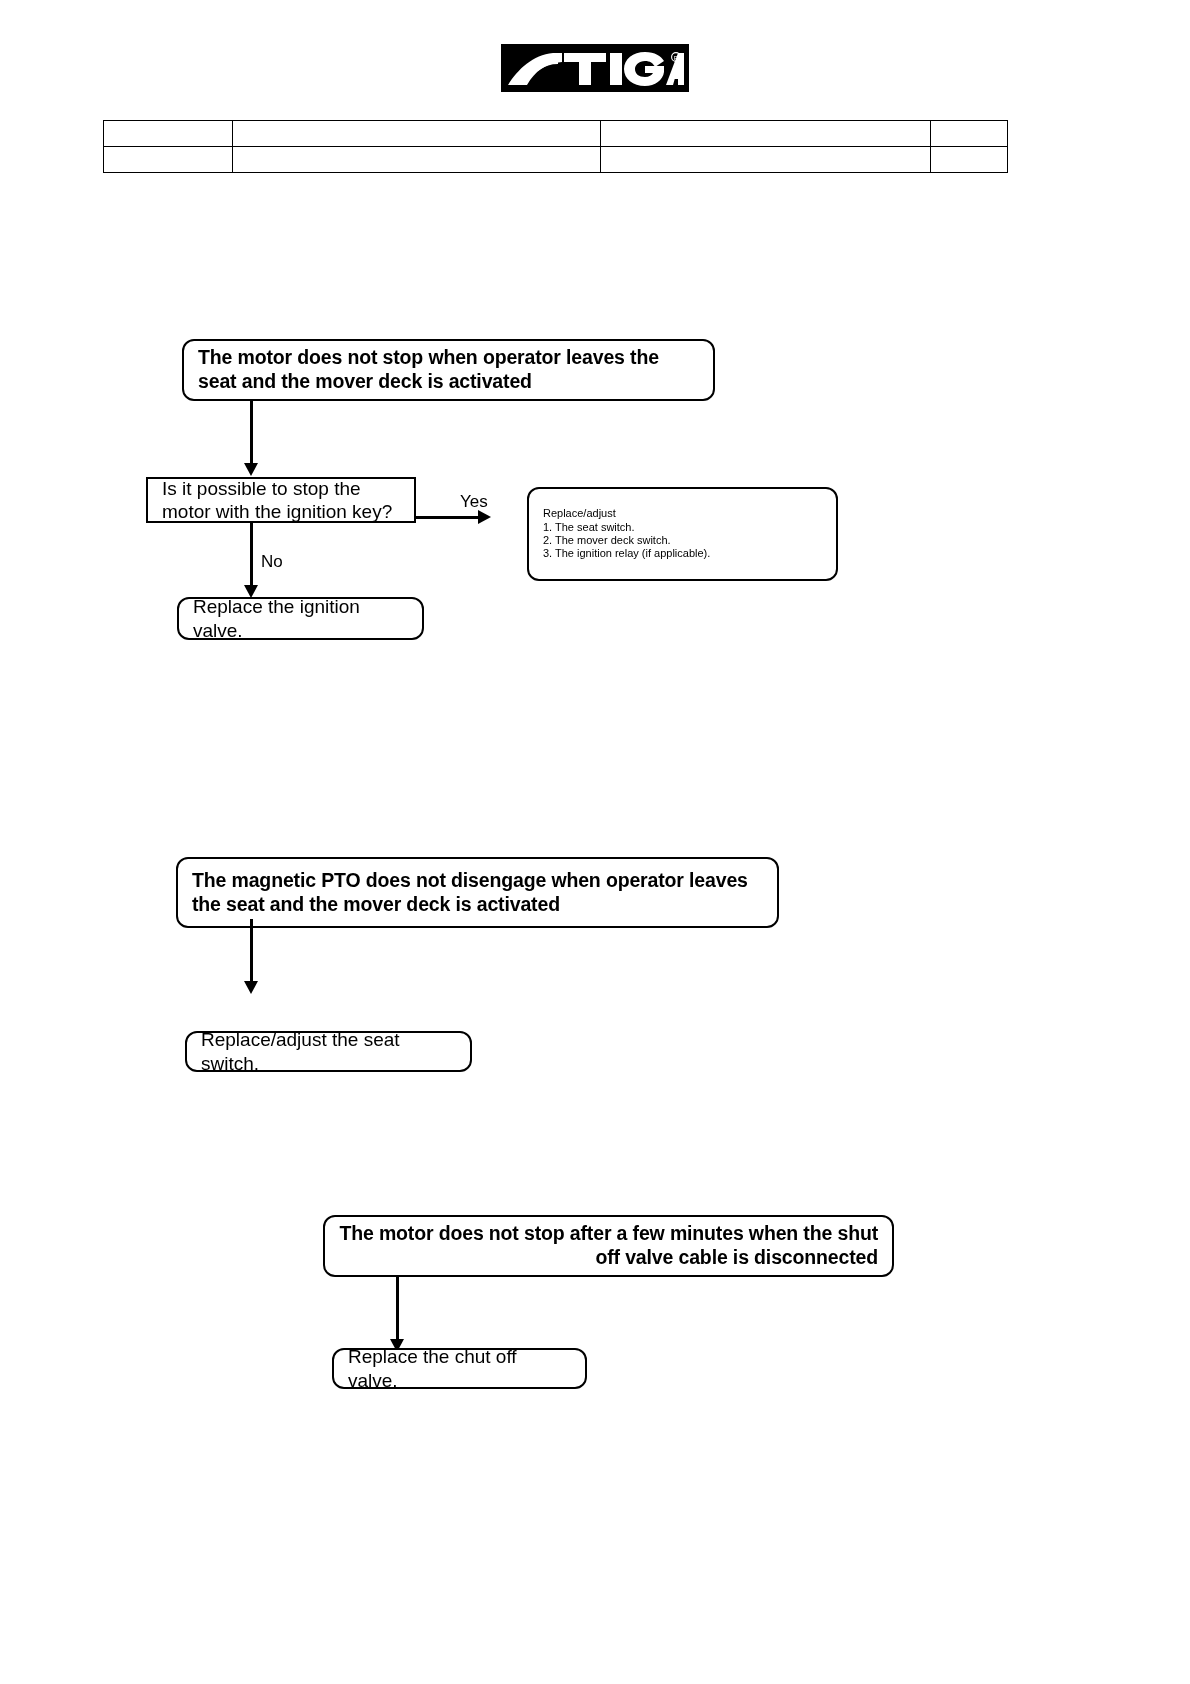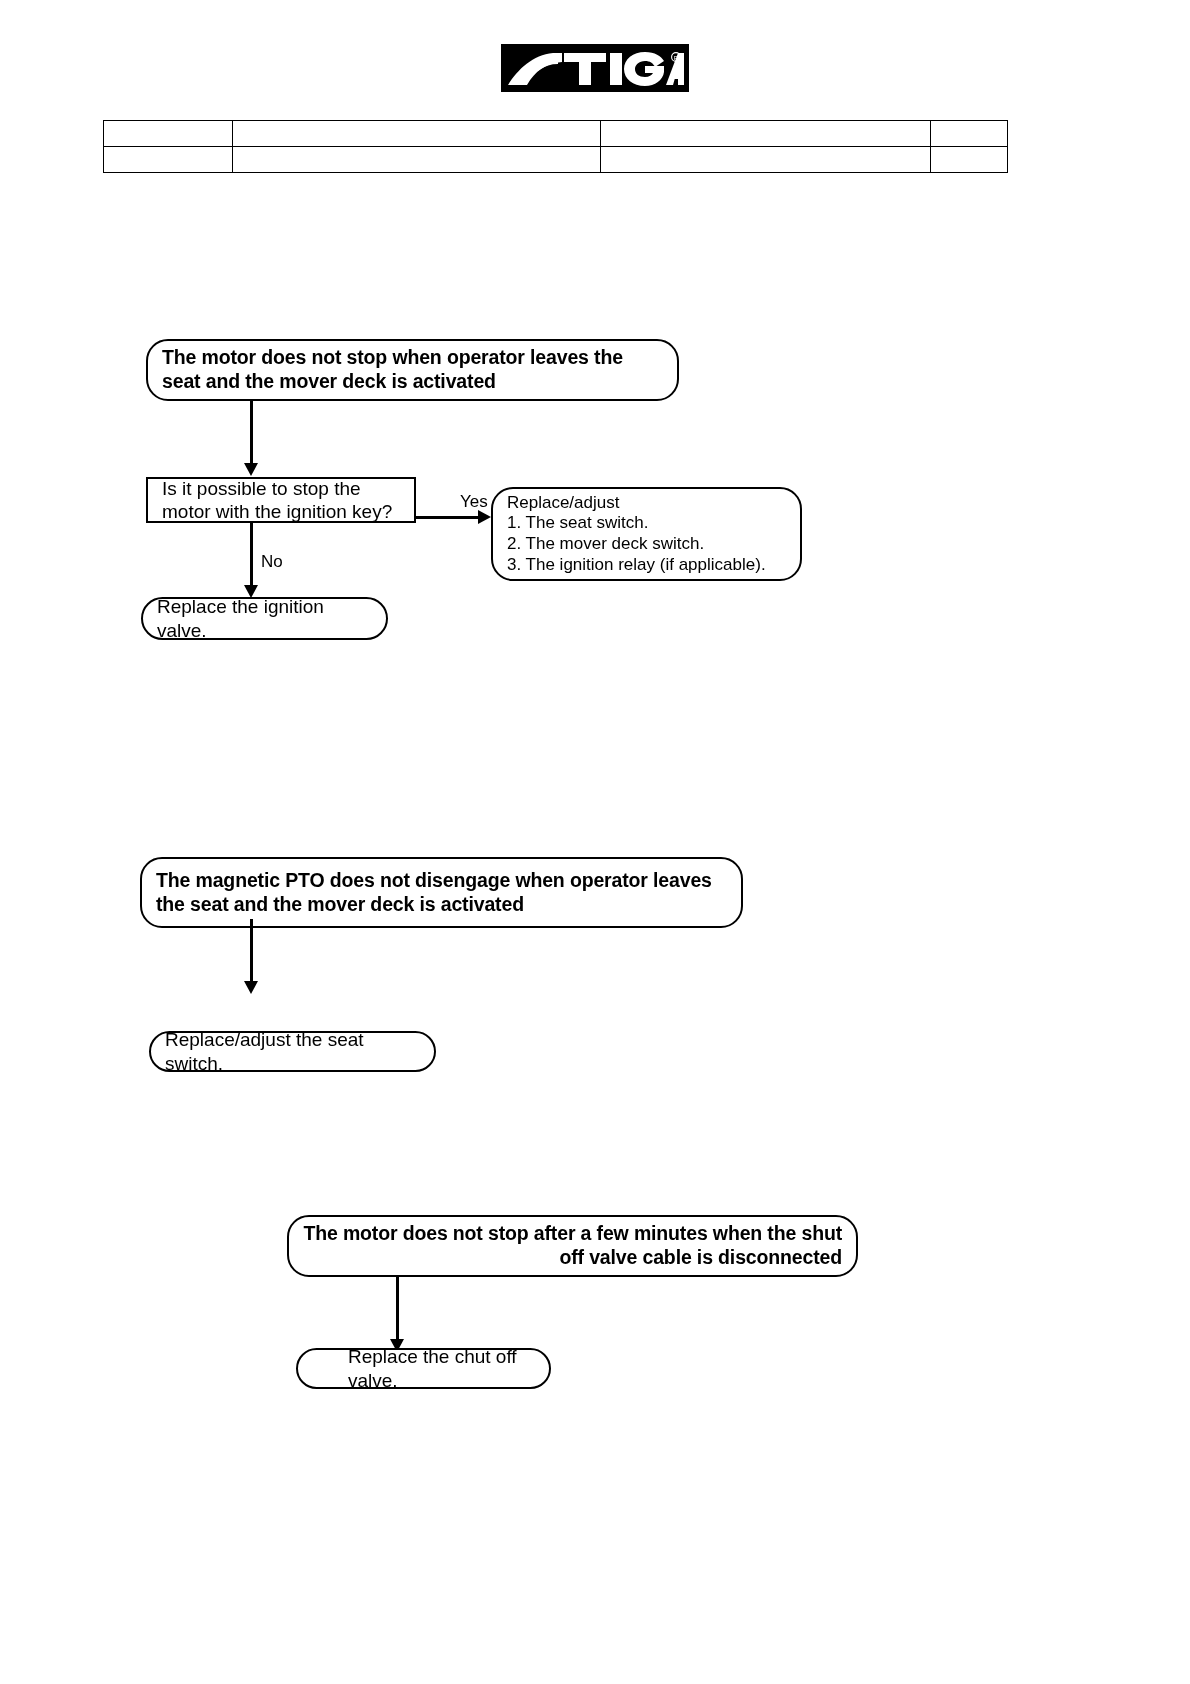--- a/index.html
+++ b/index.html
@@ -55,40 +55,40 @@
   .col-d { width: 77px; }
 
   
   .node {
     position: absolute;
     border: 2.6px solid #000000;
     background: #ffffff;
     display: flex;
     align-items: center;
   }
-  .node.rounded { border-radius: 22px; }
+  .node.rounded { border-radius: 12px; margin-left: 36px; }
   .node.sharp { border-radius: 0; }
   .node .txt {
     padding: 0 14px;
     width: 100%;
   }
   .title-node .txt {
     font-weight: bold;
     font-size: 19.5px;
     line-height: 1.22;
     letter-spacing: -0.15px;
   }
   .plain-node .txt {
     font-weight: normal;
     font-size: 19px;
     line-height: 1.22;
   }
   .list-node .txt {
     font-weight: normal;
-    font-size: 17px;
+    font-size: 11px;
     line-height: 1.21;
   }
 
   
   .vline {
     position: absolute;
     width: 2.6px;
     background: #000000;
   }
   .hline {
@@ -207,15 +207,15 @@
   <div class="txt">Replace/adjust the seat switch.</div>
 </div>
 
 <div class="node rounded title-node" style="left:287px; top:1215px; width:571px; height:62px;text-align:right;">
   <div class="txt">The motor does not stop after a few minutes when the shut off valve cable is disconnected</div>
 </div>
 
 <div class="vline" style="left:396px; top:1277px; height:62px;"></div>
 <div class="arrow-down" style="left:389.8px; top:1339px;"></div>
 
-<div class="node rounded plain-node" style="left:296px; top:1348px; width:255px; height:41px;padding-left:36px;">
+<div class="node rounded plain-node" style="left:296px; top:1348px; width:255px; height:41px;">
   <div class="txt">Replace the chut off valve.</div>
 </div>
 
 </body></html>

